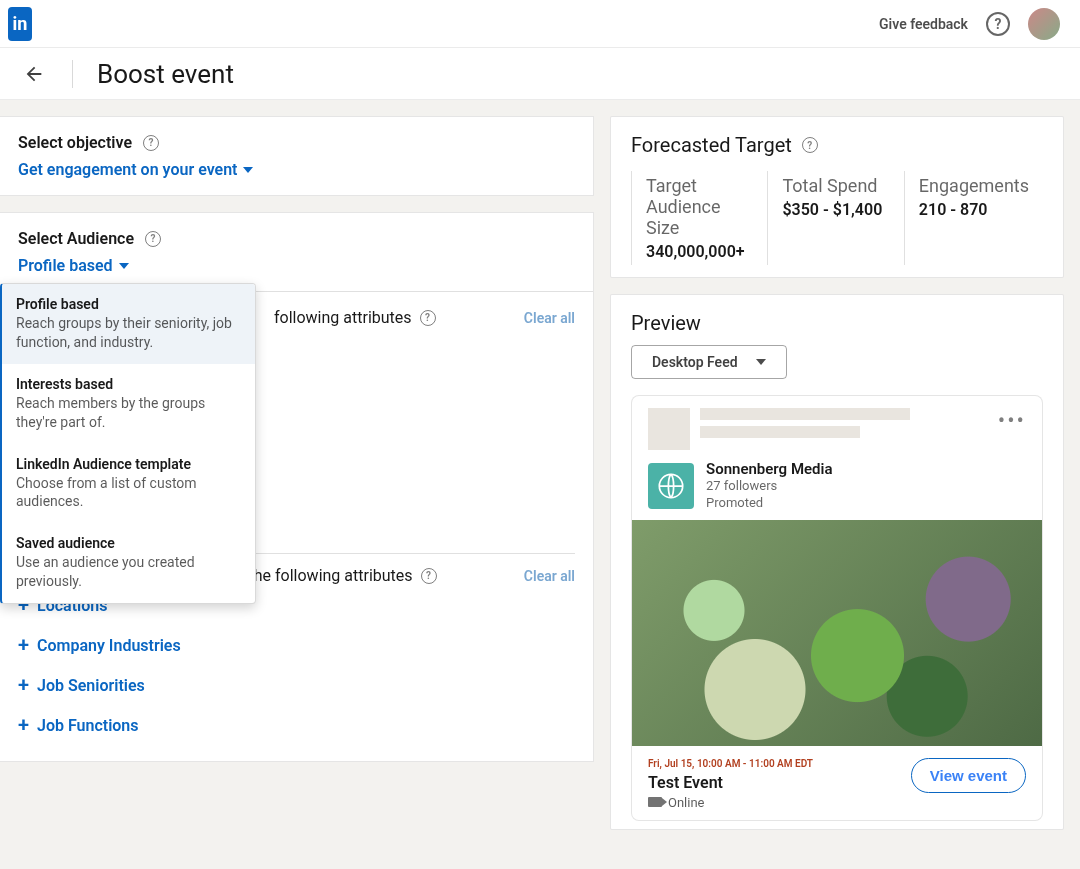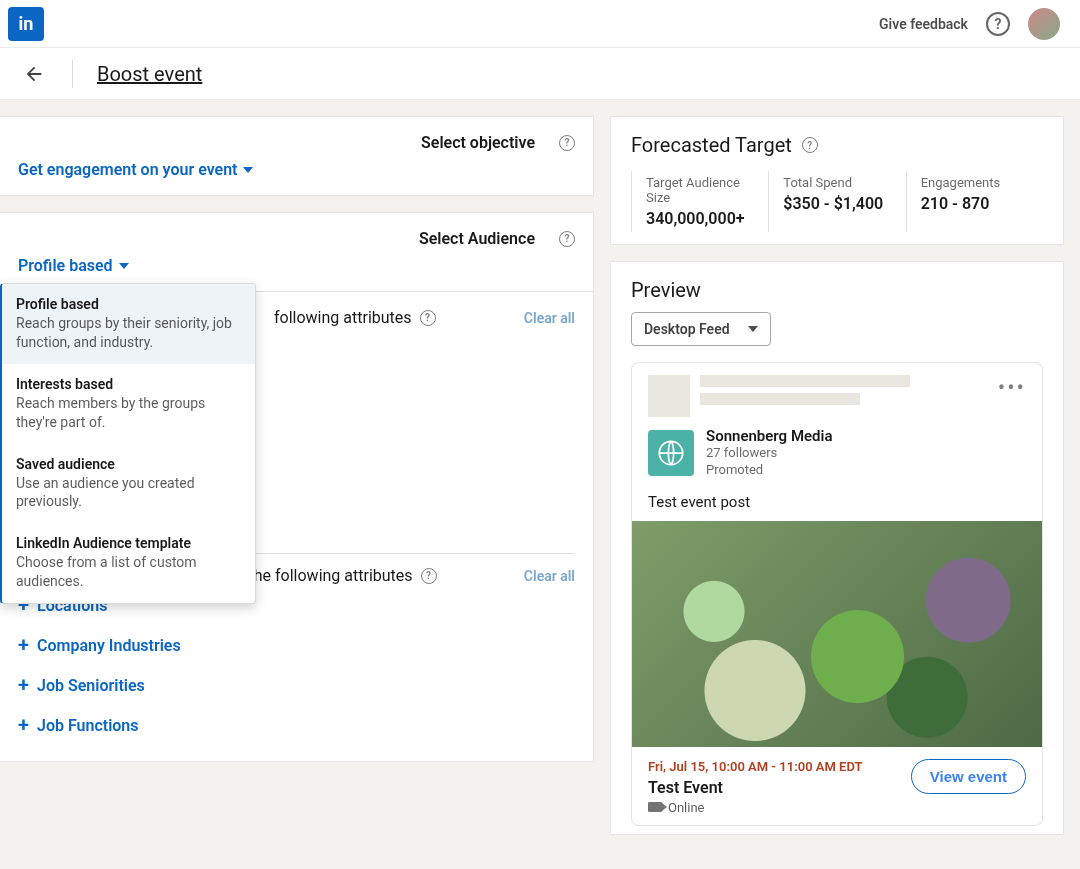--- a/index.html
+++ b/index.html
@@ -16,21 +16,21 @@
     height: 48px;
     background: #fff;
     border-bottom: 1px solid rgba(0,0,0,0.08);
     display: flex;
     align-items: center;
     padding: 0 20px 0 8px;
     justify-content: space-between;
   }
   .topbar-left { display: flex; align-items: center; }
   .logo {
-    width: 36px; height: 34px; background: #0a66c2;
+    width: 24px; height: 34px; background: #0a66c2;
     border-radius: 4px; display:flex;align-items:center;justify-content:center;
     color:#fff; font-weight:700; font-size:18px;
   }
   .topbar-right { display:flex; align-items:center; gap:18px; }
   .feedback { font-weight:600; color: rgba(0,0,0,0.7); cursor:pointer; }
   .help-circle {
     width:24px;height:24px;border:2px solid rgba(0,0,0,0.6);border-radius:50%;
     display:flex;align-items:center;justify-content:center;font-size:14px;font-weight:700;color:rgba(0,0,0,0.6);
     cursor:pointer;
   }
@@ -39,21 +39,21 @@
   
   .pageheader {
     height: 52px; background:#fff; border-bottom:1px solid rgba(0,0,0,0.08);
     display:flex; align-items:center; padding:0 20px; gap:24px;
   }
   .back-btn {
     width:28px;height:28px;display:flex;align-items:center;justify-content:center;
     cursor:pointer; color:rgba(0,0,0,0.75);
   }
   .divider-v { width:1px;height:28px;background:rgba(0,0,0,0.15); }
-  .page-title { font-size:20px; font-weight:400;text-decoration:underline; }
+  .page-title { font-size:26px; font-weight:400; }
 
   
   .layout {
     display:flex; gap:16px; padding:16px 0 0 0;
   }
   .col-left {
     width: 594px; display:flex; flex-direction:column; gap:0;
   }
   .col-right {
     flex:1; display:flex; flex-direction:column; gap:16px; padding-right:16px;
@@ -62,21 +62,21 @@
   .card {
     background:#fff; border:1px solid rgba(0,0,0,0.1); border-radius:2px;
   }
   .card-left { border-left:none; border-radius:0; }
 
   .section {
     padding:16px 18px;
   }
   .section + .section { border-top:1px solid rgba(0,0,0,0.12); }
 
-  .sec-title { font-size:16px; font-weight:600; display:flex;align-items:center;gap:24px;justify-content:flex-end; }
+  .sec-title { font-size:16px; font-weight:600; display:flex;align-items:center;gap:11px; }
   .help-ico {
     width:16px;height:16px;border:1.5px solid rgba(0,0,0,0.5);border-radius:50%;
     display:inline-flex;align-items:center;justify-content:center;font-size:10px;font-weight:700;color:rgba(0,0,0,0.5);
     cursor:default;
   }
   .dropdown-link {
     color:#0a66c2; font-weight:600; display:flex;align-items:center;gap:6px;cursor:pointer;margin-top:8px;font-size:16px;
   }
   .caret-down { width:0;height:0;border-left:5px solid transparent;border-right:5px solid transparent;border-top:6px solid currentColor; }
 
@@ -106,29 +106,29 @@
   .dd-item .dd-title { font-weight:600; font-size:14px; }
   .dd-item .dd-desc  { color:rgba(0,0,0,0.65); font-size:14px; line-height:1.35; margin-top:2px; }
 
   
   .fc-header { font-size:20px; font-weight:400; padding:16px 20px 14px; display:flex;align-items:center;gap:10px;}
   .metrics {
     display:flex; gap:0; padding:0 20px 12px; border-top:0;
   }
   .metric { flex:1; padding:4px 14px; border-left:1px solid rgba(0,0,0,0.12); }
   
-  .metric .m-label { color:rgba(0,0,0,0.6); font-size:13px; }
+  .metric .m-label { color:rgba(0,0,0,0.6); font-size:18px; }
   .metric .m-value { font-weight:600; font-size:16px; margin-top:4px; }
   .fc-note { font-size:12.5px; color:rgba(0,0,0,0.6); padding:0 20px 14px; line-height:1.4;}
   .fc-note a { color:#0a66c2; font-weight:600; text-decoration:none; cursor:pointer; }
 
   .preview-title { font-size:20px; font-weight:400; padding:16px 20px 10px; }
   .seg-control {
     margin:0 20px 16px; border:1px solid rgba(0,0,0,0.35); border-radius:4px;
-    padding:8px 12px; display:inline-flex;align-items:center;gap:18px;font-weight:600;
+    padding:8px 20px; display:inline-flex;align-items:center;gap:18px;font-weight:600;
     color:rgba(0,0,0,0.75); cursor:pointer;
   }
 
   .post-card {
     margin:0 20px 0 20px; background:#fff; border:1px solid rgba(0,0,0,0.1); border-radius:8px;
     overflow:hidden;
   }
   .post-top { padding:12px 16px 8px; }
   .post-skel-row { display:flex; align-items:flex-start; justify-content:space-between; }
   .post-skel { display:flex; gap:6px; flex-direction:column; }
@@ -151,21 +151,21 @@
     background:
       radial-gradient(circle at 20% 40%, #b0d9a0 0 30px, transparent 31px),
       radial-gradient(circle at 55% 60%, #6fae4c 0 46px, transparent 47px),
       radial-gradient(circle at 82% 35%, #806a8a 0 42px, transparent 43px),
       radial-gradient(circle at 30% 75%, #cdd8b0 0 50px, transparent 51px),
       radial-gradient(circle at 72% 78%, #3e6d3a 0 40px, transparent 41px),
       linear-gradient(135deg,#7f9c6a,#4e6a45);
   }
   .post-footer { padding:12px 16px 10px; display:flex; justify-content:space-between; align-items:flex-start; gap:10px;}
   .pf-left .pf-date {
-    color:#b24020; font-weight:600; font-size:13px;
+    color:#b24020; font-weight:600; font-size:10px;
   }
   .pf-left .pf-title { font-weight:600; font-size:16px; margin-top:4px;}
   .pf-left .pf-online { font-size:13px; color:rgba(0,0,0,0.65); display:flex;align-items:center;gap:6px; margin-top:3px;}
   .cam-ico { width:14px;height:10px;background:rgba(0,0,0,0.55); position:relative; border-radius:1px;}
   .cam-ico::after { content:"";position:absolute;right:-5px;top:1px;border-left:5px solid rgba(0,0,0,0.55);border-top:4px solid transparent;border-bottom:4px solid transparent;}
   .view-btn {
     border:1.5px solid #0a66c2; color:#3b82f6; font-weight:600;
     border-radius:22px; padding:8px 18px; background:#fff; cursor:pointer; font-size:15px;
   }
 
@@ -230,26 +230,26 @@
         <div class="dd-panel" style="left:0;top:70px;">
           <div class="dd-item active">
             <div class="dd-title">Profile based</div>
             <div class="dd-desc">Reach groups by their seniority, job function, and industry.</div>
           </div>
           <div class="dd-item">
             <div class="dd-title">Interests based</div>
             <div class="dd-desc">Reach members by the groups they're part of.</div>
           </div>
           <div class="dd-item">
+            <div class="dd-title">LinkedIn Audience template</div>
+            <div class="dd-desc">Choose from a list of custom audiences.</div>
+          </div>
+          <div class="dd-item">
             <div class="dd-title">Saved audience</div>
             <div class="dd-desc">Use an audience you created previously.</div>
-          </div>
-          <div class="dd-item">
-            <div class="dd-title">LinkedIn Audience template</div>
-            <div class="dd-desc">Choose from a list of custom audiences.</div>
           </div>
         </div>
       </div>
 
       <div class="section">
         <div class="subhead-row">
           <div class="subhead">
             <span style="padding-left:256px;">following attributes</span>
             <span class="help-ico">?</span>
           </div>
@@ -348,21 +348,20 @@
                   <path d="M2 12h20M12 2c3 3 3 17 0 20M12 2c-3 3-3 17 0 20"></path>
               </svg>
             </div>
             <div>
               <div class="poster-name">Sonnenberg Media</div>
               <div class="poster-sub">27 followers</div>
               <div class="poster-sub">Promoted</div>
             </div>
           </div>
         </div>
-        <div class="post-text">Test event post</div>
         <div class="post-image"></div>
         <div class="post-footer">
           <div class="pf-left">
             <div class="pf-date">Fri, Jul 15, 10:00 AM - 11:00 AM EDT</div>
             <div class="pf-title">Test Event</div>
             <div class="pf-online">
               <span class="cam-ico"></span>
               <span>Online</span>
             </div>
           </div>

